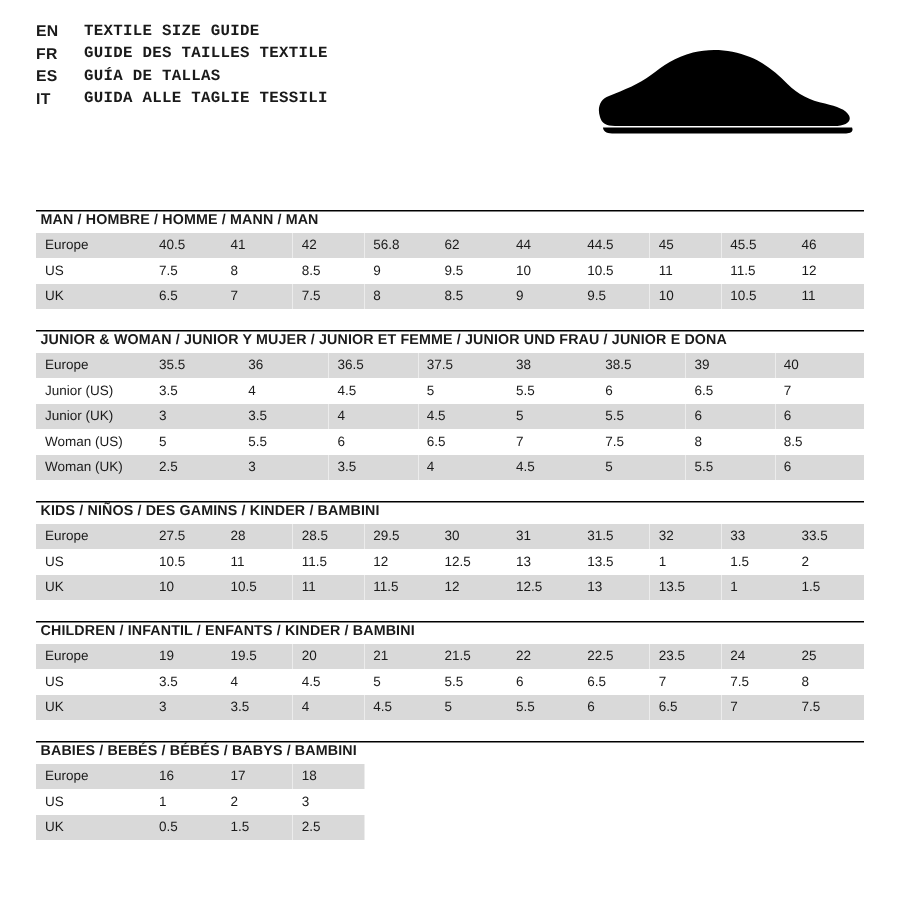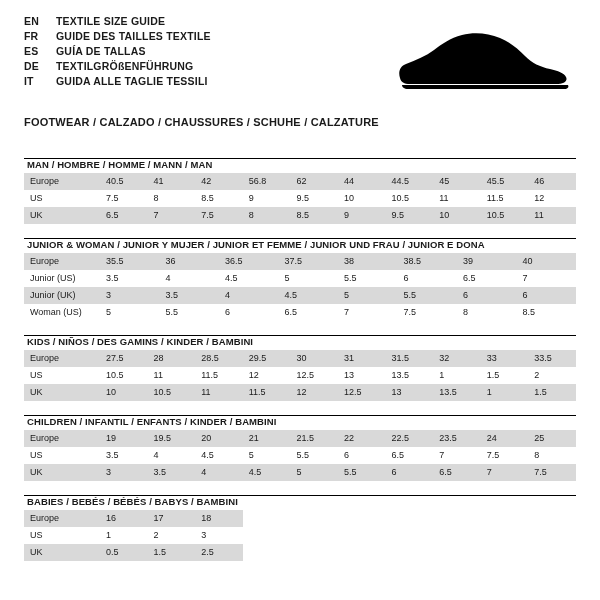--- a/index.html
+++ b/index.html
@@ -40,20 +40,21 @@
     white-space: nowrap;
   }
   .lang-code {
     width: 32px;
     font-weight: bold;
     letter-spacing: 0.2px;
   }
   .lang-title {
     font-weight: bold;
     letter-spacing: 0.2px;
+    font-family: Liberation Mono, monospace;
   }
 
   .shoe {
     position: absolute;
     top: 24px;
     right: 28px;
     width: 180px;
     height: 70px;
   }
 
@@ -120,37 +121,32 @@
         </tr>
         <tr>
           <td class="lang-code">FR</td>
           <td class="lang-title">GUIDE DES TAILLES TEXTILE</td>
         </tr>
         <tr>
           <td class="lang-code">ES</td>
           <td class="lang-title">GUÍA DE TALLAS</td>
         </tr>
         <tr>
-          <td class="lang-code">DE</td>
-          <td class="lang-title">TEXTILGRÖßENFÜHRUNG</td>
-        </tr>
-        <tr>
           <td class="lang-code">IT</td>
           <td class="lang-title">GUIDA ALLE TAGLIE TESSILI</td>
         </tr>
       </tbody>
     </table>
 
     <svg class="shoe" viewBox="0 0 180 70">
       <path fill="#000000" d="M8,54 C6,48 8,42 14,40 C24,36 34,32 42,26 C50,20 58,14 70,11 C82,8 96,9 108,14 C118,18 126,25 133,32 C140,39 148,43 158,45 C166,47 172,49 174,53 C176,57 172,60 164,60 L18,60 C12,60 9,58 8,54 Z"></path>
       <path fill="#000000" d="M10,61 L176,61 C177,63 176,65 172,65 L16,65 C12,65 10,63 10,61 Z"></path>
     </svg>
   </div>
 
-  <div class="footwear-line">FOOTWEAR / CALZADO / CHAUSSURES / SCHUHE / CALZATURE</div>
 
   <div class="content">
 
     <div class="section">
       <div class="hr"></div>
       <div class="section-title">MAN / HOMBRE / HOMME / MANN / MAN</div>
       <table class="size">
         <tbody>
           <tr class="shade">
             <td class="rowlabel">Europe</td>
@@ -237,20 +233,31 @@
             <td class="rowlabel">Woman (US)</td>
             <td>5</td>
             <td>5.5</td>
             <td>6</td>
             <td>6.5</td>
             <td>7</td>
             <td>7.5</td>
             <td>8</td>
             <td>8.5</td>
           </tr>
+          <tr class="shade">
+            <td class="rowlabel">Woman (UK)</td>
+            <td>2.5</td>
+            <td>3</td>
+            <td>3.5</td>
+            <td>4</td>
+            <td>4.5</td>
+            <td>5</td>
+            <td>5.5</td>
+            <td>6</td>
+          </tr>
         </tbody>
       </table>
     </div>
 
     <div class="section">
       <div class="hr"></div>
       <div class="section-title">KIDS / NIÑOS / DES GAMINS / KINDER / BAMBINI</div>
       <table class="size">
         <tbody>
           <tr class="shade">

